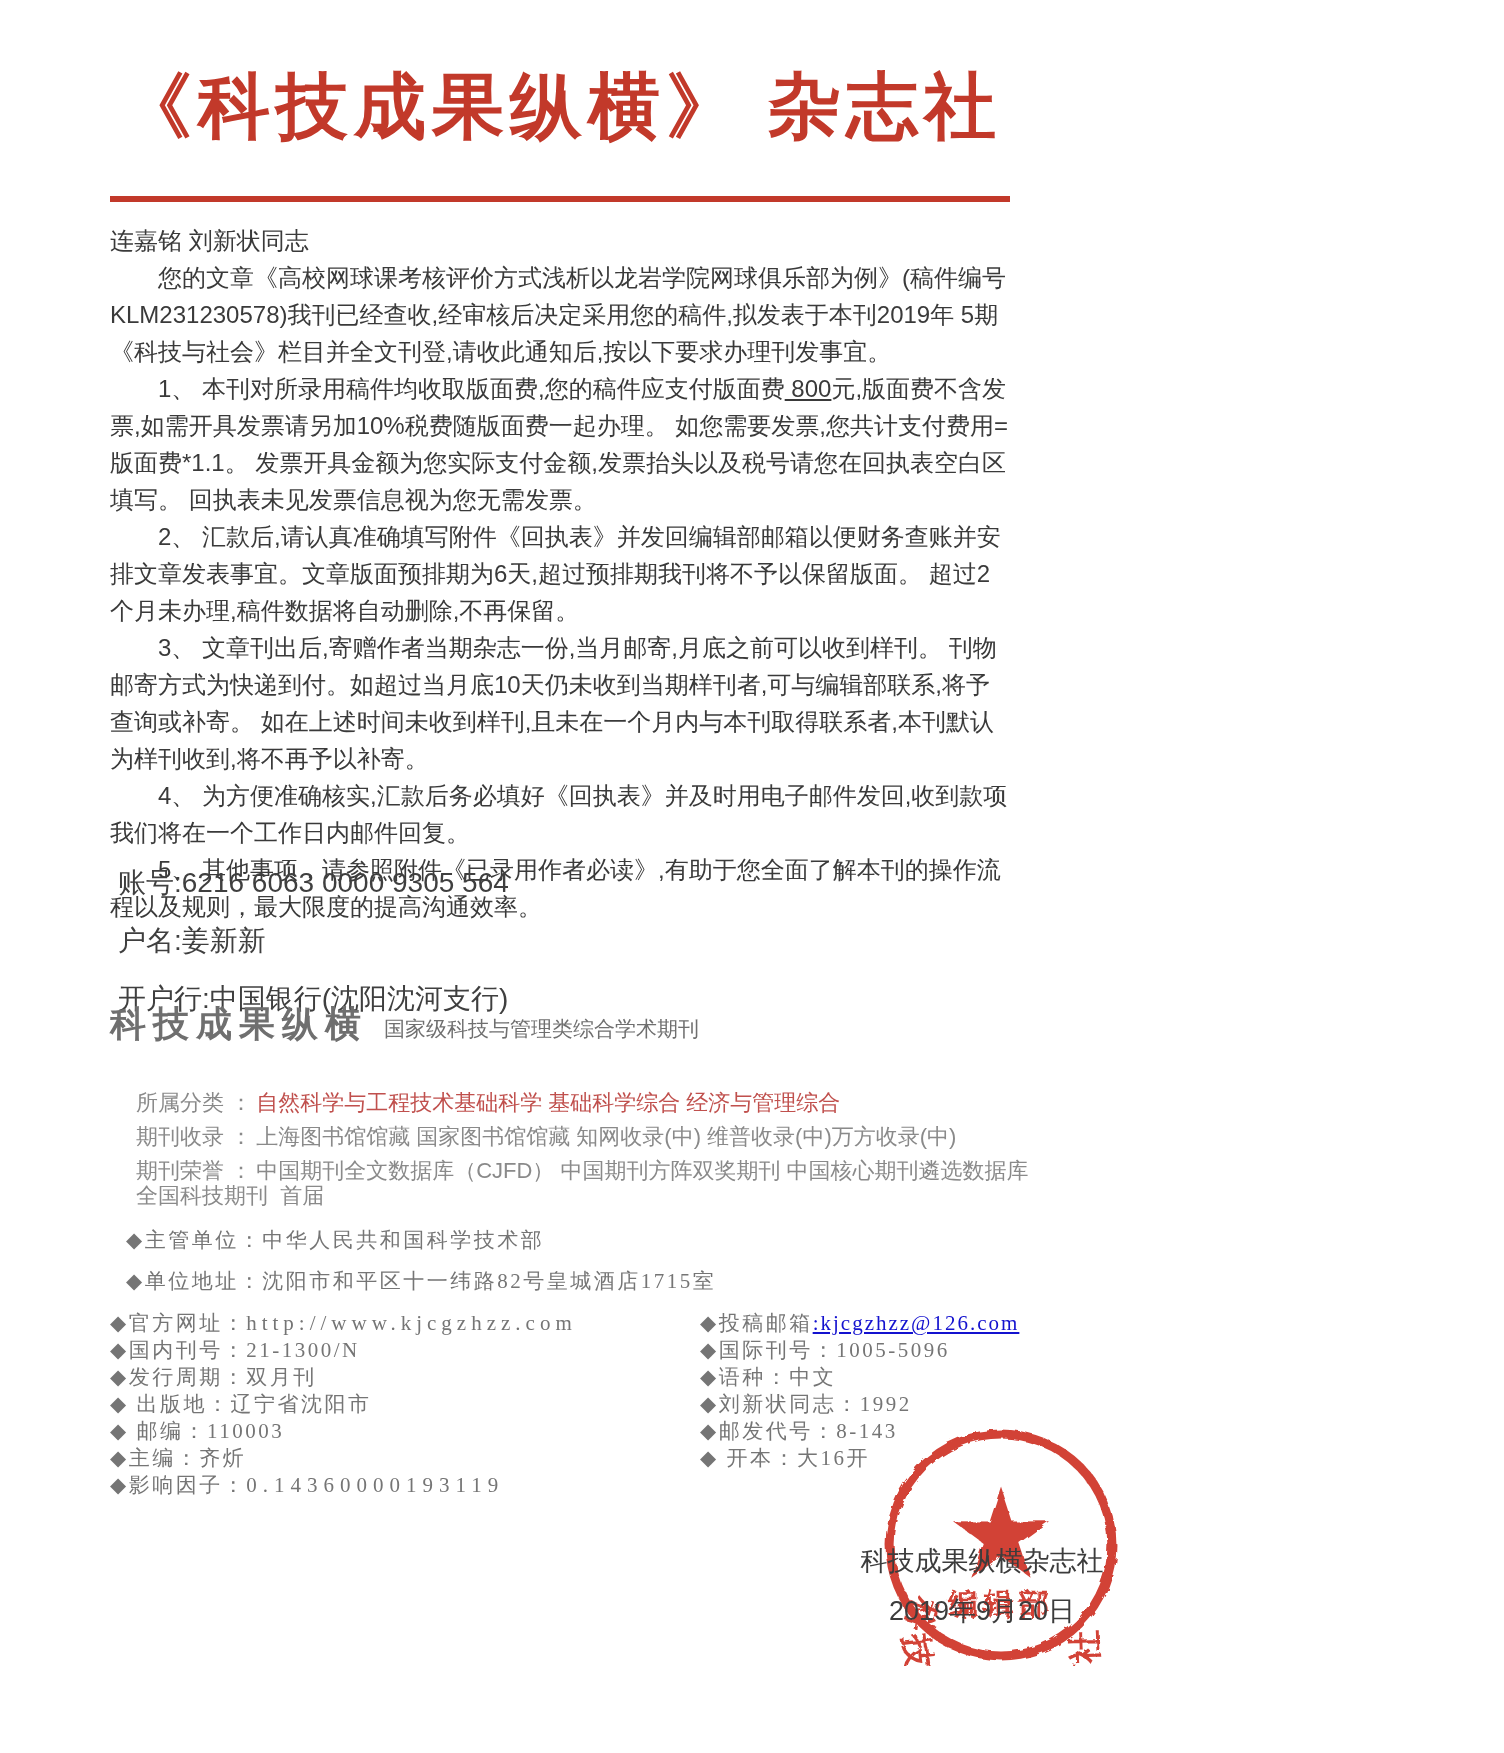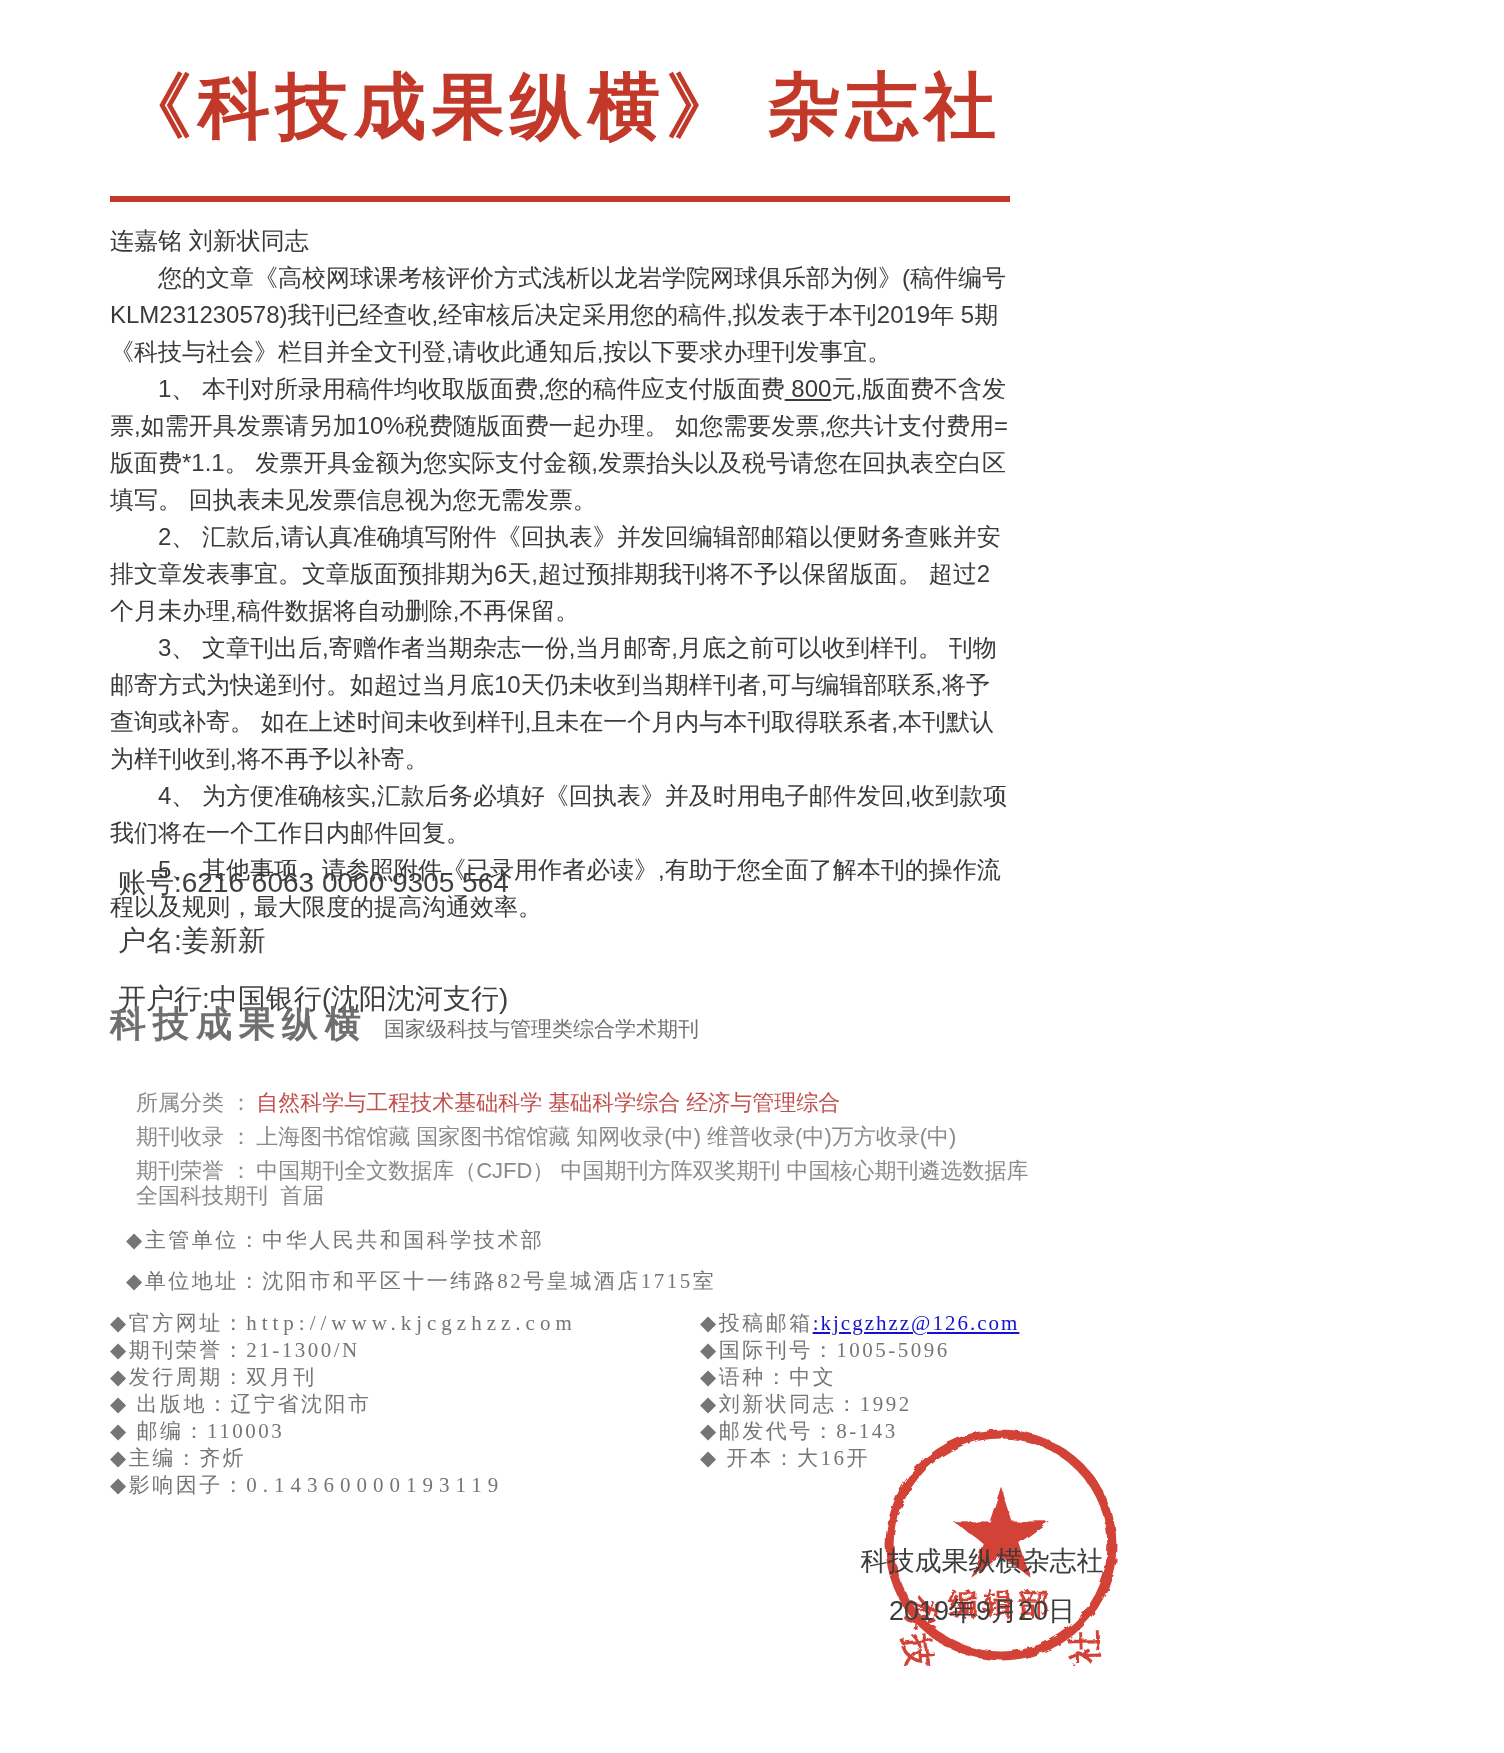--- a/index.html
+++ b/index.html
@@ -92,21 +92,21 @@
   </div>
 
   <div class="details">
     <p class="drow"><span>◆主管单位：</span><span>中华人民共和国科学技术部</span></p>
     <p class="drow"><span>◆单位地址：</span><span>沈阳市和平区十一纬路82号皇城酒店1715室</span></p>
 
     <div class="dgrid">
       <div><span>◆官方网址：</span><span class="url">http://www.kjcgzhzz.com</span></div>
       <div><span>◆投稿邮箱</span><a href="#" class="email">:kjcgzhzz@126.com</a></div>
 
-      <div><span>◆期刊荣誉：</span><span>21-1300/N</span></div>
+      <div><span>◆国内刊号：</span><span>21-1300/N</span></div>
       <div><span>◆国际刊号：</span><span>1005-5096</span></div>
 
       <div><span>◆发行周期：</span><span>双月刊</span></div>
       <div><span>◆语种：</span><span>中文</span></div>
 
       <div><span>◆ 出版地：</span><span>辽宁省沈阳市</span></div>
       <div><span>◆刘新状同志：</span><span>1992</span></div>
 
       <div><span>◆ 邮编：</span><span>110003</span></div>
       <div><span>◆邮发代号：</span><span>8-143</span></div>

